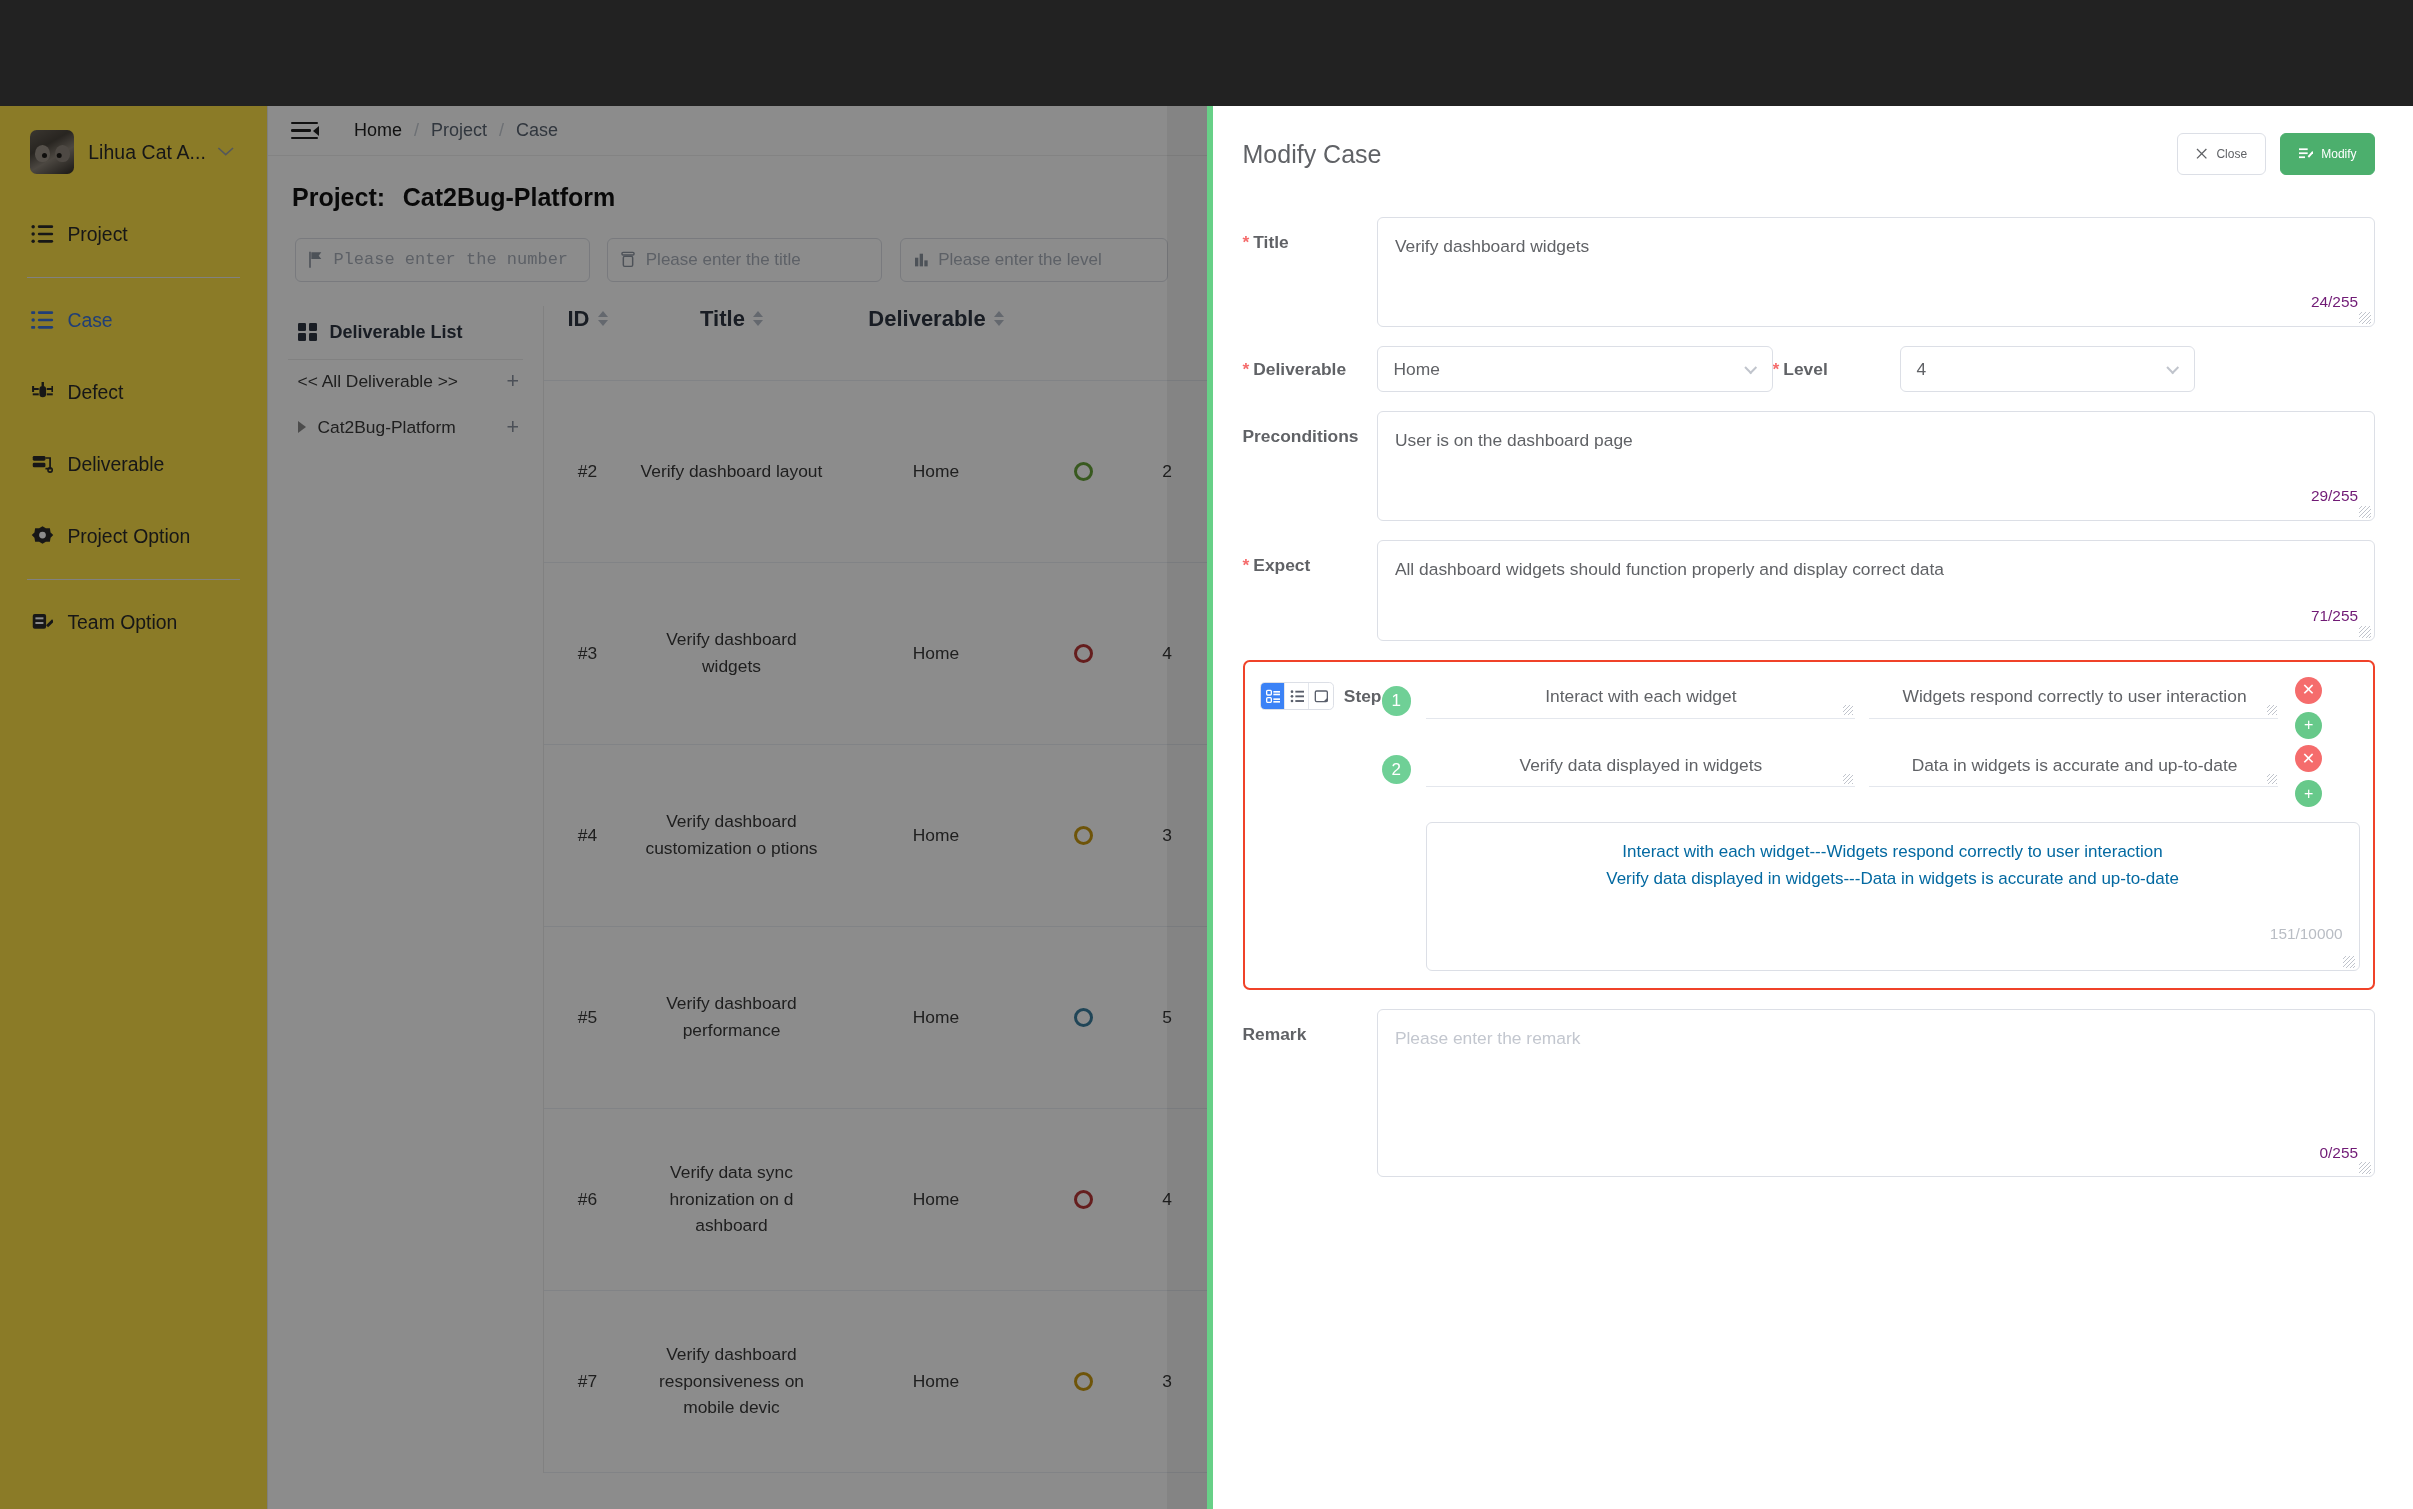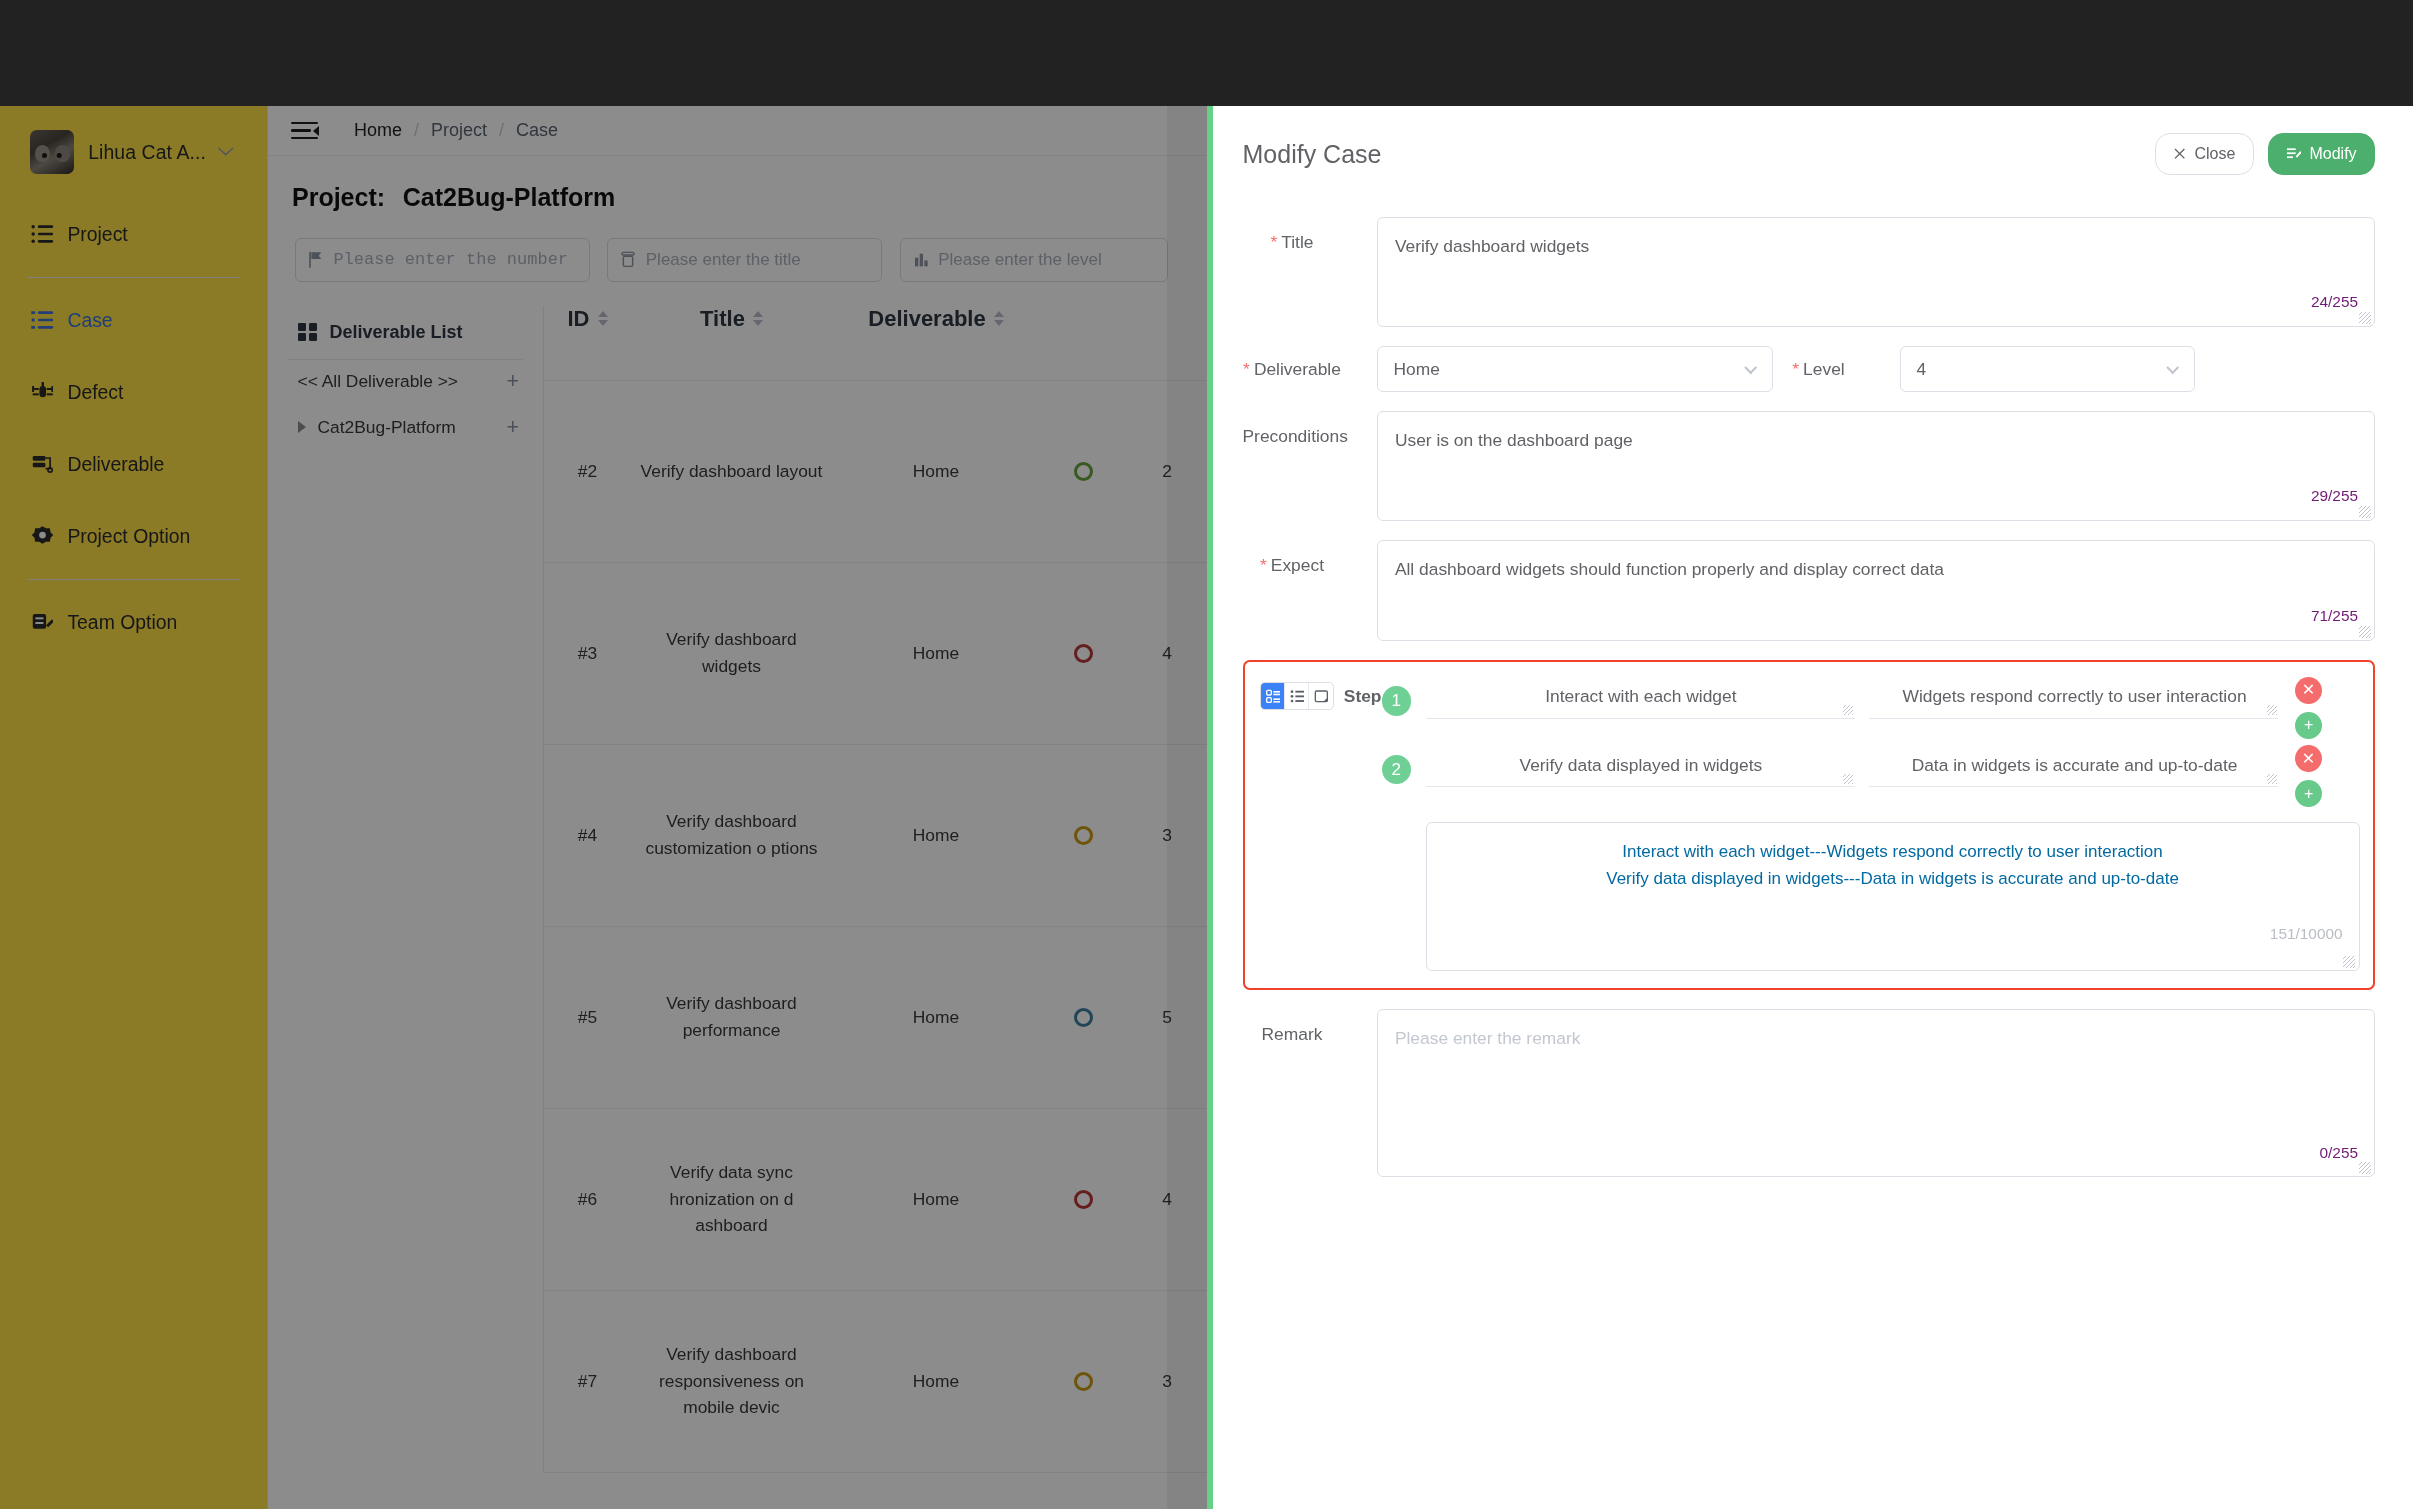--- a/index.html
+++ b/index.html
@@ -186,32 +186,32 @@
     width: 1201px; height: 1404px;
     background: #ffffff; z-index: 60; overflow: hidden;
   }
   #m-head {
     display: flex; align-items: center; justify-content: space-between;
     padding: 27px 39px 0 29.5px;
   }
   #m-title { font-size: 25px; color: #606266; font-weight: normal; }
   #m-btns { display: flex; gap: 14.7px; }
   .btn {
-    height: 42px; border-radius: 15px; display:flex; align-items:center;
-    padding: 0 17.4px; font-size: 16px; cursor: pointer; white-space: nowrap;
+    height: 42px; border-radius: 6px; display:flex; align-items:center;
+    padding: 0 17.4px; font-size: 12px; cursor: pointer; white-space: nowrap;
   }
   .btn.ghost { background:#fff; border:0.7px solid #dcdfe6; color:#606266; }
   .btn.green { background:#4caf6d; border:0.7px solid #4caf6d; color:#ffffff; }
   .btn .bico { margin-right: 8px; display:flex; font-size: 14.7px; }
 
   #m-body { padding: 42px 39px 0 29.5px; }
   .frow { display: flex; align-items: flex-start; margin-bottom: 19px; }
   .flabel {
-    width: 134px; flex: none; text-align: center; padding-right: 35px;
-    font-size: 17.4px; color: #606266; line-height: 46px;
+    width: 134px; flex: none; text-align: left; padding-right: 35px;
+    font-size: 17.4px; color: #606266; line-height: 46px; font-weight: bold;
   }
   .flabel.ta { line-height: 51px; }
   .req { color: #f56c6c; margin-right: 4px; }
 
   .ta-wrap {
     flex: 1; position: relative;
     border: 0.7px solid #dcdfe6; border-radius: 6px; background: #fff;
   }
   .ta-wrap .ta-text {
     padding: 14.7px 17.4px; font-size: 17.4px; color: #606266; line-height: 1.5;

